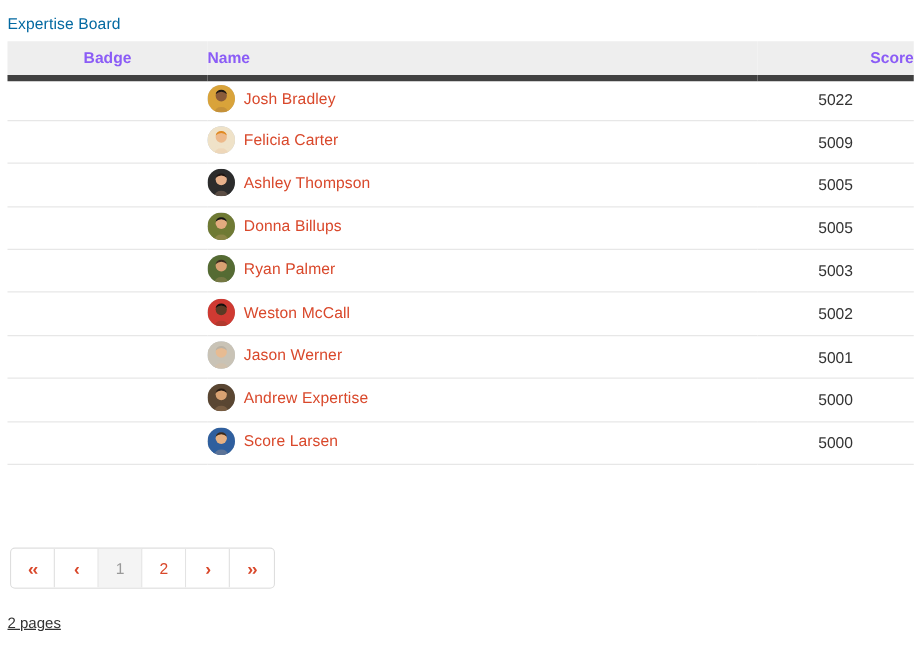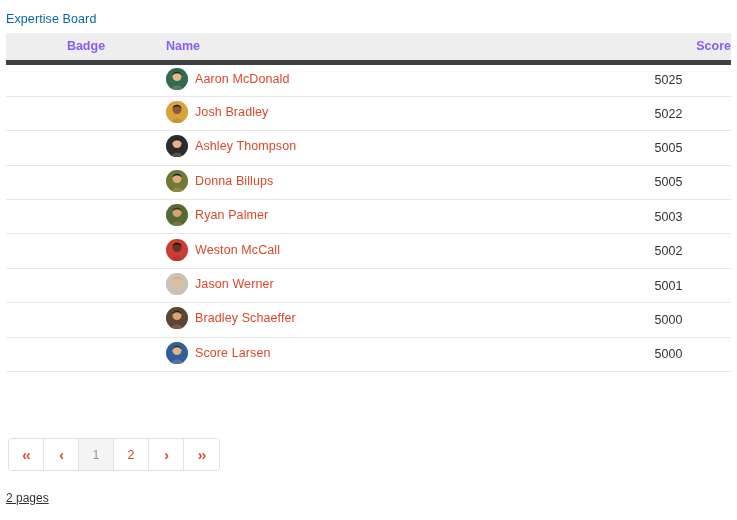--- a/index.html
+++ b/index.html
@@ -165,52 +165,52 @@
         <th class="col-name">Name</th>
         <th class="col-score">Score</th>
       </tr>
     </thead>
     <tbody id="board-body">
         <tr>
           <td class="cell-badge"></td>
           <td class="cell-name"><span class="name-wrap">
               <span class="avatar">
                 <svg viewBox="0 0 22 22" aria-hidden="true">
-                  <rect x="0" y="0" width="22" height="22" fill="#2f6b4f"></rect>
-                  <circle cx="11" cy="8.6" r="4.5" fill="#e9b98c"></circle>
-                  <path d="M6.5 7.4 a4.6 4.6 0 0 1 9 0 a6 6 0 0 0 -9 0 z" fill="#2b2118"></path>
-                  <path d="M2.6 22 a8.6 8.6 0 0 1 16.8 0 z" fill="#2f6b4f" opacity="0.92"></path>
-                  <path d="M5.2 22 a6 6 0 0 1 11.6 0 z" fill="#e9b98c" opacity="0.25"></path>
-                </svg>
-              </span>
-              <a class="name-link">Aaron McDonald</a>
-            </span></td>
-          <td class="cell-score">5025</td>
-        </tr>
-        <tr>
-          <td class="cell-badge"></td>
-          <td class="cell-name"><span class="name-wrap">
-              <span class="avatar">
-                <svg viewBox="0 0 22 22" aria-hidden="true">
                   <rect x="0" y="0" width="22" height="22" fill="#d9a33a"></rect>
                   <circle cx="11" cy="8.6" r="4.5" fill="#8a5b3a"></circle>
                   <path d="M6.5 7.4 a4.6 4.6 0 0 1 9 0 a6 6 0 0 0 -9 0 z" fill="#1e1712"></path>
                   <path d="M2.6 22 a8.6 8.6 0 0 1 16.8 0 z" fill="#d9a33a" opacity="0.92"></path>
                   <path d="M5.2 22 a6 6 0 0 1 11.6 0 z" fill="#8a5b3a" opacity="0.25"></path>
                 </svg>
               </span>
               <a class="name-link">Josh Bradley</a>
             </span></td>
           <td class="cell-score">5022</td>
         </tr>
         <tr>
           <td class="cell-badge"></td>
           <td class="cell-name"><span class="name-wrap">
               <span class="avatar">
                 <svg viewBox="0 0 22 22" aria-hidden="true">
+                  <rect x="0" y="0" width="22" height="22" fill="#efe2c8"></rect>
+                  <circle cx="11" cy="8.6" r="4.5" fill="#edb98a"></circle>
+                  <path d="M6.5 7.4 a4.6 4.6 0 0 1 9 0 a6 6 0 0 0 -9 0 z" fill="#e08a22"></path>
+                  <path d="M2.6 22 a8.6 8.6 0 0 1 16.8 0 z" fill="#efe2c8" opacity="0.92"></path>
+                  <path d="M5.2 22 a6 6 0 0 1 11.6 0 z" fill="#edb98a" opacity="0.25"></path>
+                </svg>
+              </span>
+              <a class="name-link">Felicia Carter</a>
+            </span></td>
+          <td class="cell-score">5009</td>
+        </tr>
+        <tr>
+          <td class="cell-badge"></td>
+          <td class="cell-name"><span class="name-wrap">
+              <span class="avatar">
+                <svg viewBox="0 0 22 22" aria-hidden="true">
                   <rect x="0" y="0" width="22" height="22" fill="#2c2c2c"></rect>
                   <circle cx="11" cy="8.6" r="4.5" fill="#e7b18b"></circle>
                   <path d="M6.5 7.4 a4.6 4.6 0 0 1 9 0 a6 6 0 0 0 -9 0 z" fill="#201612"></path>
                   <path d="M2.6 22 a8.6 8.6 0 0 1 16.8 0 z" fill="#2c2c2c" opacity="0.92"></path>
                   <path d="M5.2 22 a6 6 0 0 1 11.6 0 z" fill="#e7b18b" opacity="0.25"></path>
                 </svg>
               </span>
               <a class="name-link">Ashley Thompson</a>
             </span></td>
           <td class="cell-score">5005</td>
@@ -284,21 +284,21 @@
           <td class="cell-name"><span class="name-wrap">
               <span class="avatar">
                 <svg viewBox="0 0 22 22" aria-hidden="true">
                   <rect x="0" y="0" width="22" height="22" fill="#5a4632"></rect>
                   <circle cx="11" cy="8.6" r="4.5" fill="#d9a272"></circle>
                   <path d="M6.5 7.4 a4.6 4.6 0 0 1 9 0 a6 6 0 0 0 -9 0 z" fill="#2a1d14"></path>
                   <path d="M2.6 22 a8.6 8.6 0 0 1 16.8 0 z" fill="#5a4632" opacity="0.92"></path>
                   <path d="M5.2 22 a6 6 0 0 1 11.6 0 z" fill="#d9a272" opacity="0.25"></path>
                 </svg>
               </span>
-              <a class="name-link">Bradley Schaeffer</a>
+              <a class="name-link">Andrew Expertise</a>
             </span></td>
           <td class="cell-score">5000</td>
         </tr>
         <tr>
           <td class="cell-badge"></td>
           <td class="cell-name"><span class="name-wrap">
               <span class="avatar">
                 <svg viewBox="0 0 22 22" aria-hidden="true">
                   <rect x="0" y="0" width="22" height="22" fill="#2f5f9e"></rect>
                   <circle cx="11" cy="8.6" r="4.5" fill="#e6b183"></circle>

